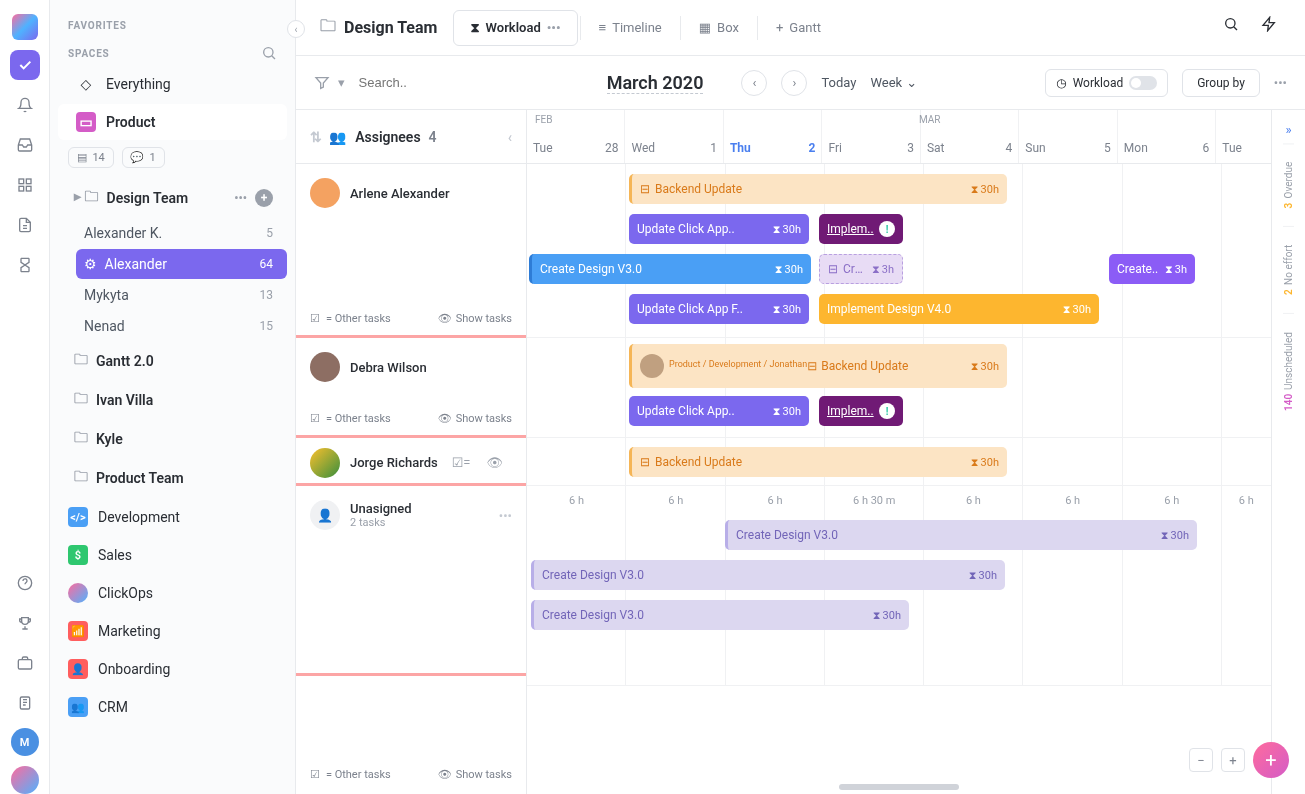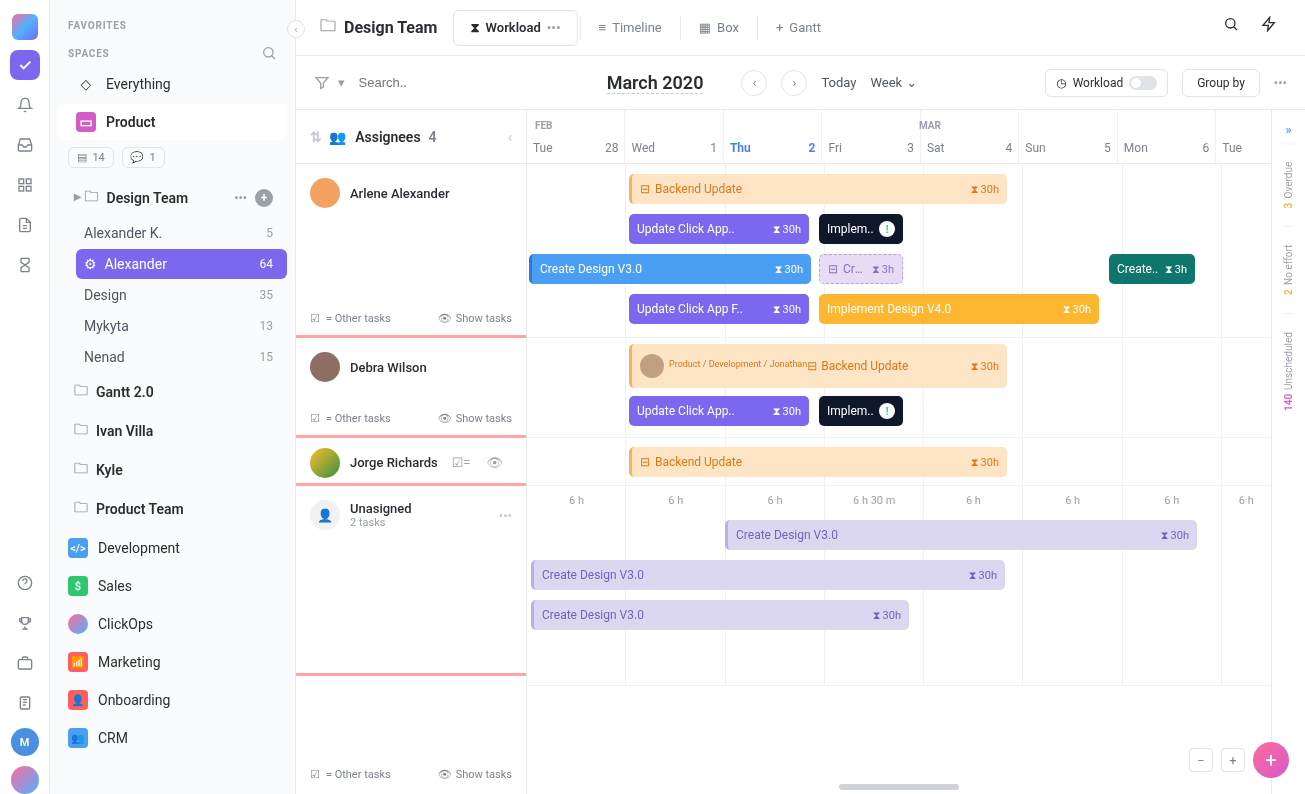--- a/index.html
+++ b/index.html
@@ -71,43 +71,43 @@
 .avatar.a3 { background: linear-gradient(135deg,#fbc02d,#388e3c); }
 .avatar.un { background:#f0f1f3; color:#9aa0aa; display:flex; align-items:center; justify-content:center; }
 .pname { font-size:13px; font-weight:500; }
 .subt { font-size:11px; color:#9aa0aa; }
 .other { position:absolute; bottom:10px; left:14px; right:14px; display:flex; align-items:center; gap:6px; font-size:11px; color:#7c828d; }
 .other .show { margin-left:auto; display:flex; align-items:center; gap:4px; cursor:pointer; }
 
 .grid-wrap { flex:1; position:relative; overflow:hidden; }
 .grid { position:absolute; inset:0; }
 .ghdr { height:54px; border-bottom:1px solid #e8eaed; display:flex; position:relative; }
-.mlabel { position:absolute; top:4px; font-size:10px; color:#9aa0aa; font-weight:700;margin-top:6px; }
+.mlabel { position:absolute; top:4px; font-size:10px; color:#9aa0aa; font-weight:400; }
 .daycol { flex:1; border-left:1px solid #f0f1f3; padding:22px 6px 0; display:flex; justify-content:space-between; align-items:center; font-size:12px; color:#7c828d; }
 .daycol.first { border-left:none; }
 .daycol .dn { font-weight:400; }
 .daycol.today .dn, .daycol.today .dd { color:#4a7fef; font-weight:700; }
 .rows { position:relative; }
 .vlines { position:absolute; inset:0; display:flex; pointer-events:none; }
 .vlines div { flex:1; border-left:1px solid #f0f1f3; }
 .vlines div:first-child { border-left:none; }
 .prow { border-bottom:1px solid #f0f1f3; position:relative; }
 .prow.tall { height:174px; }
 .prow.med { height:100px; }
 .prow.sm { height:48px; }
 .prow.unass { height:200px; }
 .bar { position:absolute; height:30px; border-radius:5px; display:flex; align-items:center; padding:0 8px; font-size:12px; color:#fff; overflow:hidden; gap:5px; cursor:pointer; }
 .bar .t { white-space:nowrap; overflow:hidden; text-overflow:ellipsis; flex:1; }
 .bar .h { font-size:11px; display:flex; align-items:center; gap:2px; }
 .bar.orange { background:#fce4c4; color:#d97a1a; border-left:3px solid #f5b556; }
 .bar.purple { background:#7b68ee; }
-.bar.teal { background:#0f172a; }
+.bar.teal { background:#701a75;text-decoration:underline; }
 .bar.blue { background:#4a9ff5; border-left:3px solid #2e7cd6; }
 .bar.pink-lt { background:#e8dcf5; color:#8b6fc7; border:1px dashed #b89fe0; }
-.bar.pink { background:#0f766e; }
+.bar.pink { background:#8b5cf6; }
 .bar.amber { background:#fdb62f; }
 .bar.lav { background:#dcd7f0; color:#7265b8; border-left:3px solid #b8aee8; }
 .bar .warn-ico { width:16px;height:16px;background:#fff;border-radius:50%;color:#2ec7a6;display:flex;align-items:center;justify-content:center;font-size:10px;font-weight:700;margin-left:auto; }
 .bar.orange.big { height:44px; flex-direction:row; align-items:center; }
 .big-inner { display:flex; flex-direction:row; }
 .big-inner .path { font-size:9px; color:#d97a1a; }
 .hour-head { position:absolute; top:8px; width:100%; display:flex; }
 .hour-head span { flex:1; text-align:center; font-size:11px; color:#9aa0aa; }
 
 .right-rail { width:34px; border-left:1px solid #e8eaed; display:flex; flex-direction:column; align-items:center; padding-top:6px; }
@@ -232,24 +232,20 @@
       </div>
       <div class="tree" style="padding-left:10px;">
         <div class="tree-item">
             <span>Alexander K.</span>
             <span class="cnt">5</span>
           </div>
         <div class="tree-item sel">
             <span class="robot">⚙</span>
             <span>Alexander</span>
             <span class="cnt">64</span>
-          </div>
-        <div class="tree-item">
-            <span>Design</span>
-            <span class="cnt">35</span>
           </div>
         <div class="tree-item">
             <span>Mykyta</span>
             <span class="cnt">13</span>
           </div>
         <div class="tree-item">
             <span>Nenad</span>
             <span class="cnt">15</span>
           </div>
       </div>

